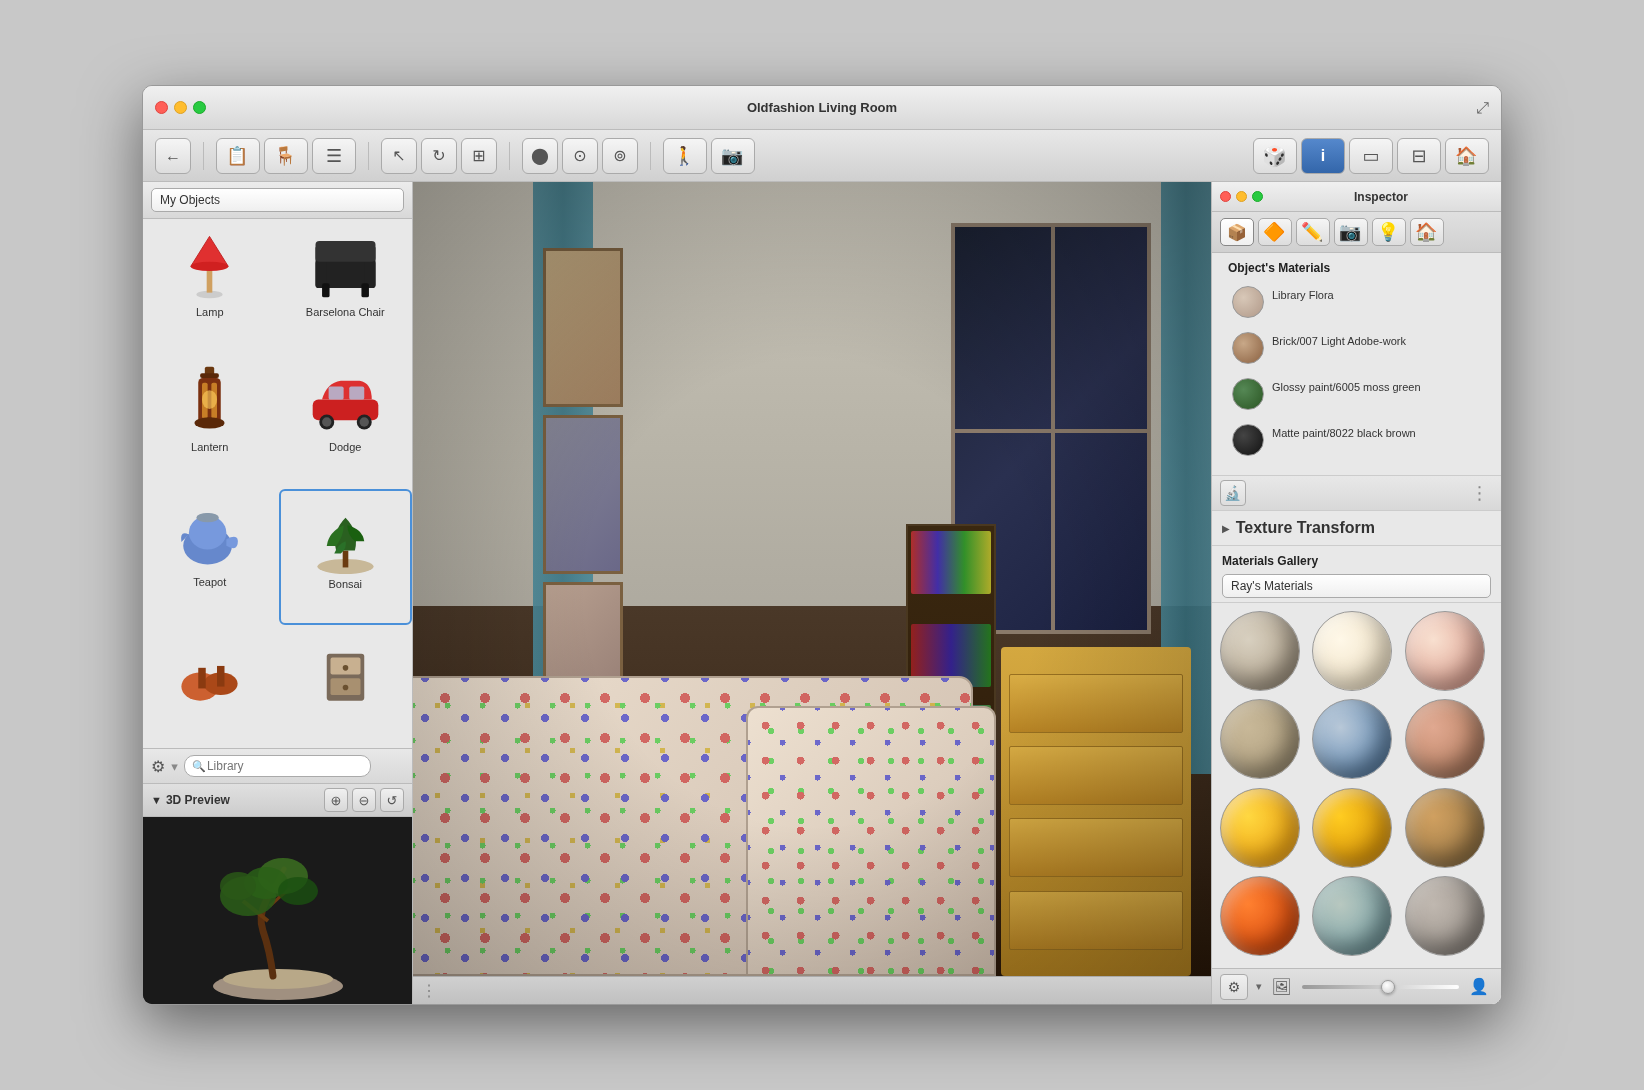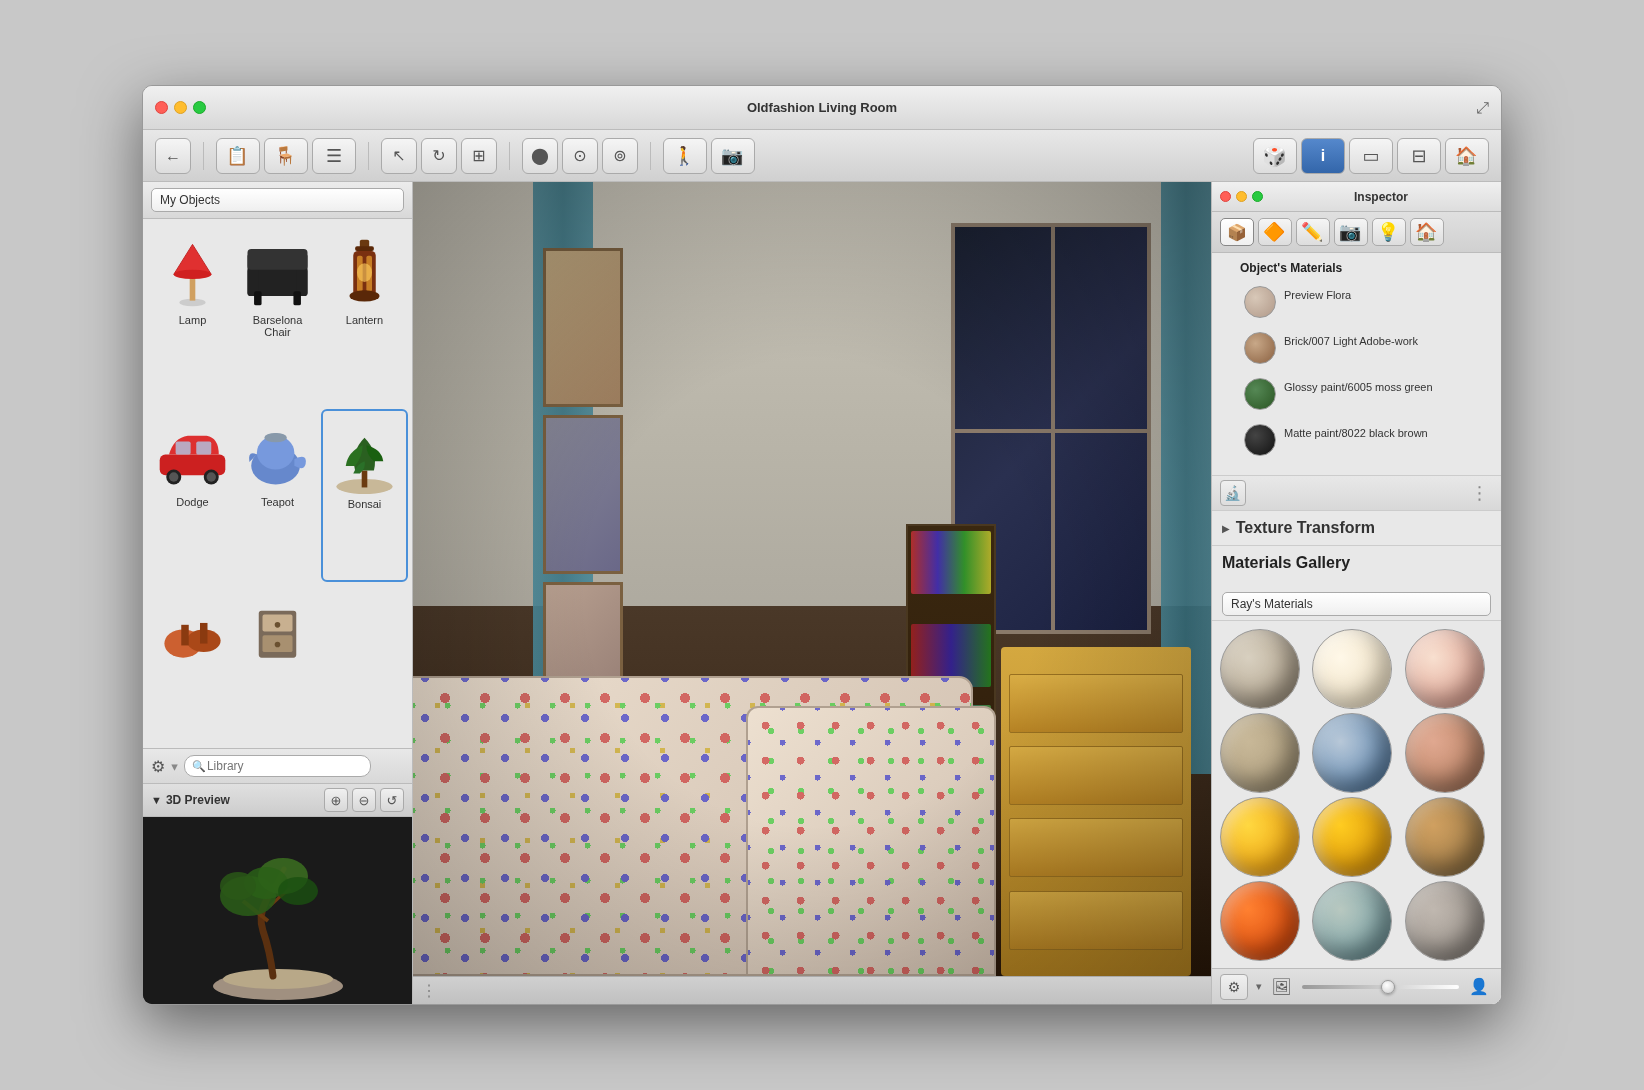--- a/index.html
+++ b/index.html
@@ -138,23 +138,22 @@
       border-radius: 5px;
       border: 1px solid #aaa;
       background: linear-gradient(to bottom, #fff, #efefef);
       font-size: 12px;
       color: #333;
       appearance: none;
       cursor: pointer;
     }
     .objects-grid {
       display: grid;
-      grid-template-columns: 1fr 1fr 1fr;
+      grid-template-columns: 1fr 1fr;
       gap: 2px;
-      padding: 8px;
       flex: 1;
       overflow-y: auto;
       background: #e8e8e8;
     }
     .object-item {
       display: flex;
       flex-direction: column;
       align-items: center;
       padding: 8px 4px;
       border-radius: 6px;
@@ -349,21 +348,21 @@
       align-items: center;
       justify-content: center;
       cursor: pointer;
       font-size: 16px;
     }
     .insp-tab.active {
       background: linear-gradient(to bottom, #fff, #f0f0f0);
       border-color: #888;
     }
     .insp-section {
-      padding: 8px 28px;
+      padding: 8px 16px;
       border-bottom: 1px solid #ccc;
     }
     .insp-section-title {
       font-size: 12px;
       font-weight: 700;
       color: #222;
       margin-bottom: 8px;
     }
     .material-item {
       display: flex;
@@ -442,24 +441,24 @@
       display: flex;
       flex-direction: column;
       overflow: hidden;
     }
     .mg-header {
       padding: 8px 10px 4px;
       border-bottom: 1px solid #ccc;
       background: #e8e8e8;
     }
     .mg-title {
-      font-size: 16px;
+      font-size: 12px;
       font-weight: 700;
       color: #222;
-      margin-bottom: 20px;
+      margin-bottom: 6px;
     }
     .mg-dropdown-row {
       display: flex;
       align-items: center;
       gap: 4px;
     }
     .mg-dropdown {
       flex: 1;
       padding: 4px 8px;
       border-radius: 5px;
@@ -1021,21 +1020,21 @@
         <div class="insp-tab" style="font-size:18px;">📷</div>
         <div class="insp-tab" style="font-size:18px;">💡</div>
         <div class="insp-tab" style="font-size:18px;">🏠</div>
       </div>
 
       <div class="insp-section">
         <div class="insp-section-title">Object's Materials</div>
 
         <div class="material-item">
           <div class="material-swatch" style="background:radial-gradient(circle at 35% 35%, #d8c8b8, #b09888);"></div>
-          <span class="material-name">Preview Flora</span>
+          <span class="material-name">Library Flora</span>
         </div>
         <div class="material-item">
           <div class="material-swatch swatch-brick"></div>
           <span class="material-name">Brick/007 Light Adobe-work</span>
         </div>
         <div class="material-item">
           <div class="material-swatch swatch-moss"></div>
           <span class="material-name">Glossy paint/6005 moss green</span>
         </div>
         <div class="material-item">

